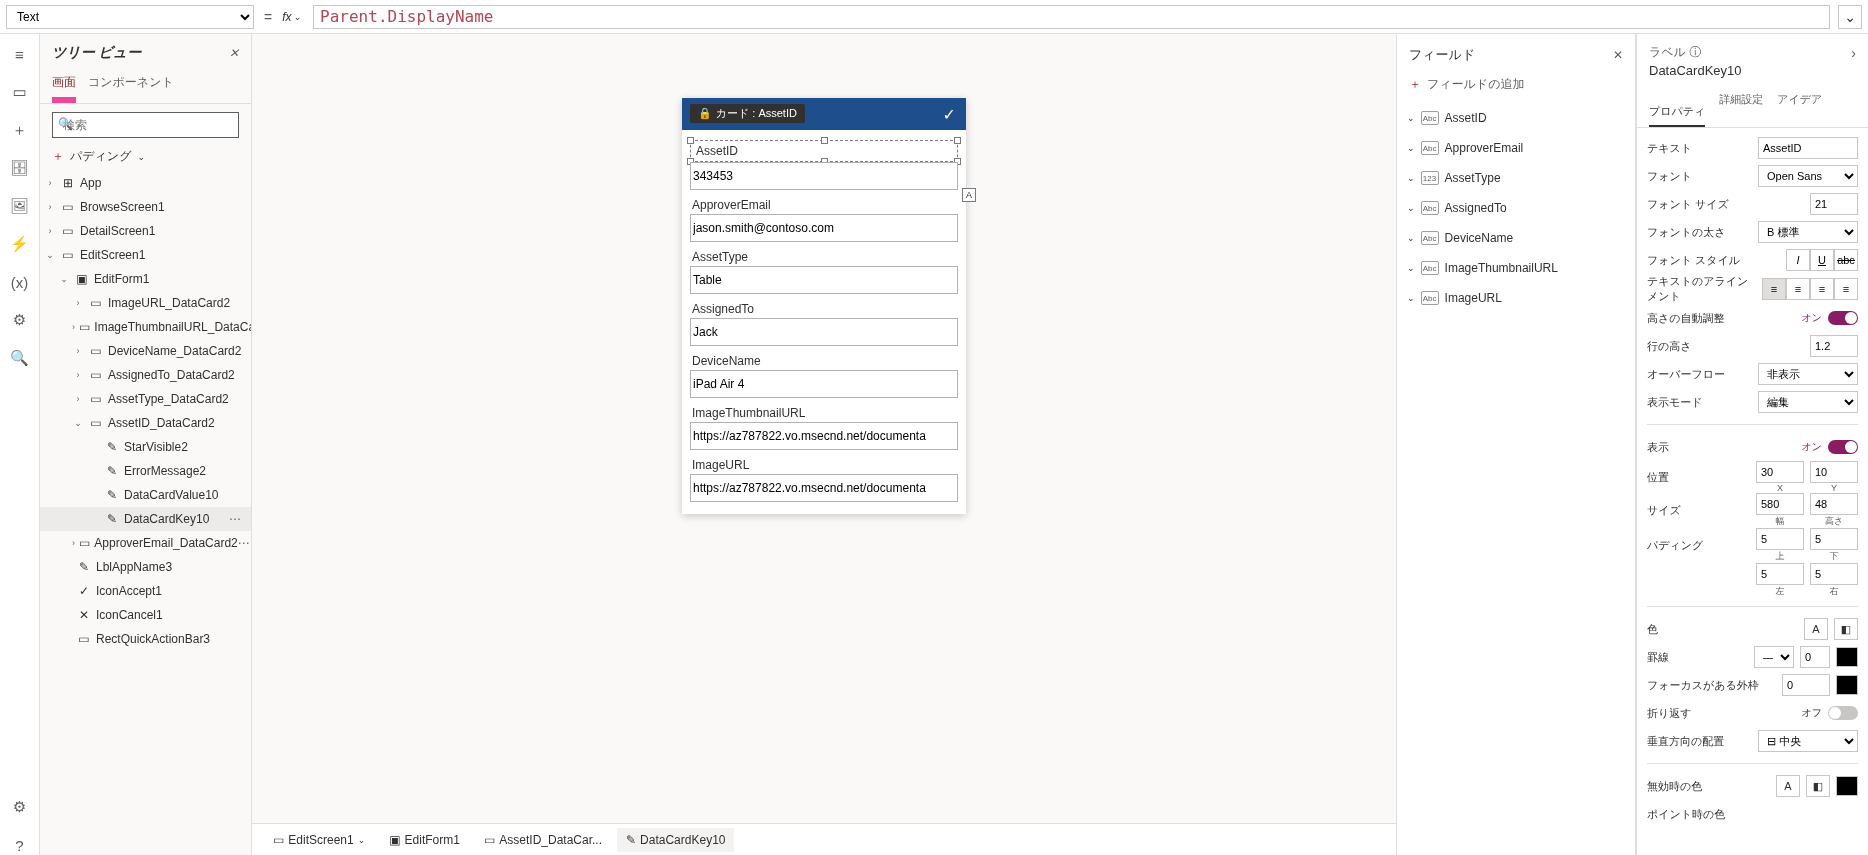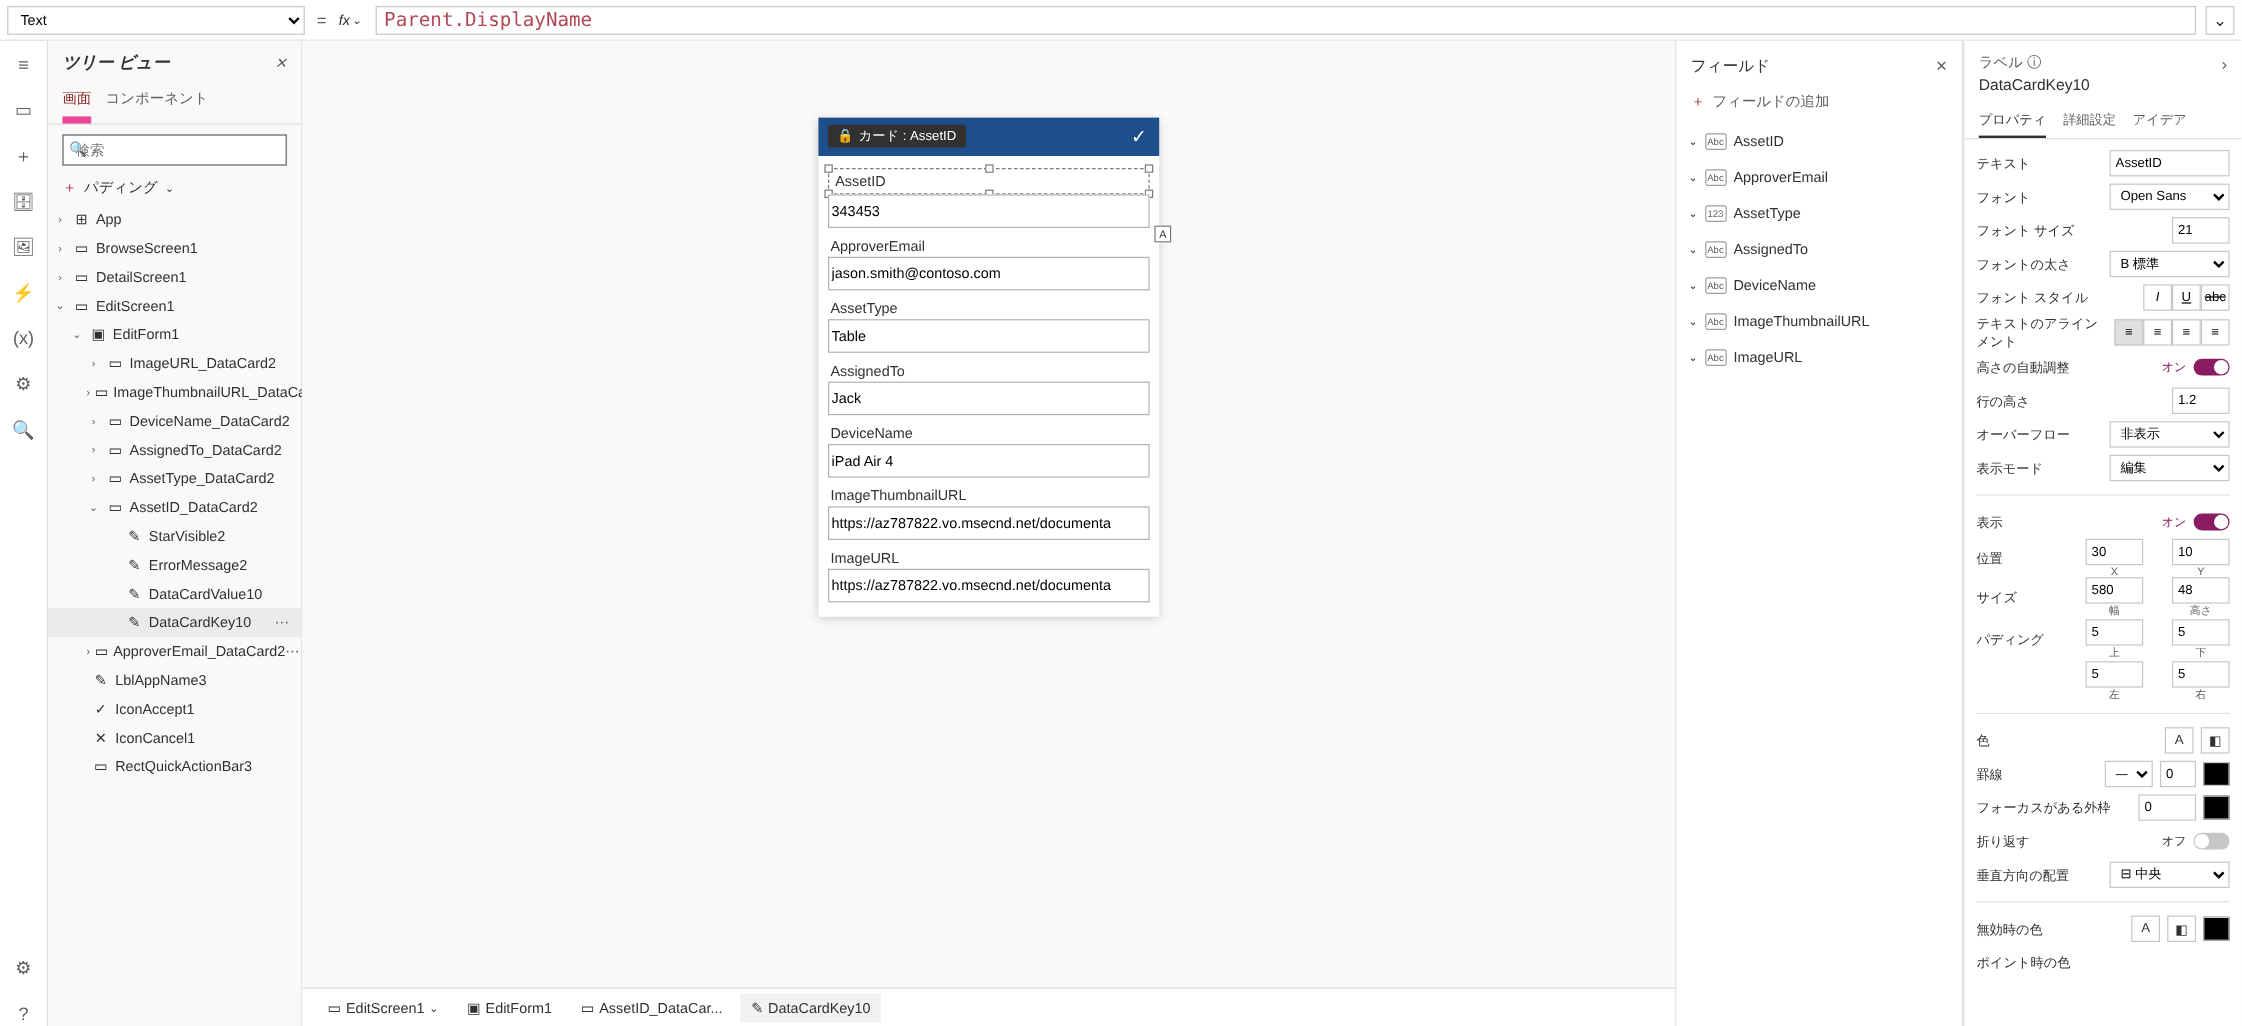--- a/index.html
+++ b/index.html
@@ -65,36 +65,36 @@
 .fp-list{flex:1; overflow:auto;}
 .fp-item{display:flex; align-items:center; height:30px; padding:0 10px; gap:6px; font-size:12px; cursor:pointer;}
 .fp-icon{width:18px;height:14px;border:1px solid #a19f9d;border-radius:2px;font-size:8px;display:flex;align-items:center;justify-content:center;color:#605e5c;}
 
 .props-panel{width:232px; border-left:1px solid #e1dfdd; background:#fff; display:flex; flex-direction:column;}
 .pp-head{padding:10px 12px 2px 12px; display:flex; align-items:center; justify-content:space-between; font-size:12px; color:#605e5c;}
 .pp-head .chev{font-size:14px; color:#605e5c;}
 .pp-name{padding:0 12px 8px 12px; font-size:13px;}
 .pp-tabs{display:flex; gap:14px; padding:0 12px; border-bottom:1px solid #e1dfdd;}
 .pp-tab{font-size:11px; padding:6px 0; cursor:pointer; color:#605e5c;}
-.pp-tab.active{color:#323130; border-bottom:2px solid #323130;}
+.pp-tab.active{color:#323130; border-bottom:2px solid #323130;margin-top:12px;}
 .pp-body{flex:1; overflow:auto; padding:6px 10px;}
 .pp-row{display:flex; align-items:center; min-height:28px; font-size:11px; gap:6px;}
 .pp-label{flex:1; color:#323130;}
 .pp-input{width:100px; height:22px; border:1px solid #c8c6c4; font-size:11px; padding:0 4px;}
 .pp-select{width:100px; height:22px; border:1px solid #c8c6c4; font-size:11px; padding:0 4px; background:#fff;}
 .btn-group{display:flex;}
 .btn-group button{width:24px; height:22px; border:1px solid #c8c6c4; background:#fff; font-size:11px; cursor:pointer;}
 .btn-group button.active{background:#e1dfdd;}
 .toggle{width:30px; height:14px; border-radius:7px; background:#8a1c63; position:relative; display:inline-block;}
 .toggle::after{content:""; position:absolute; right:1px; top:1px; width:12px; height:12px; background:#fff; border-radius:50%;}
 .toggle.off{background:#c8c6c4;}
 .toggle.off::after{left:1px; right:auto;}
 .pp-row .small{width:48px;}
 .pp-sub{font-size:9px; color:#605e5c; text-align:center;}
-.pair{display:flex; gap:24px;}
+.pair{display:flex; gap:6px;}
 .pair > div{display:flex; flex-direction:column; align-items:center;}
 .divider{height:1px;background:#e1dfdd;margin:8px 0;}
 .swatch{width:22px;height:20px;border:1px solid #c8c6c4;background:#000;}
 .icon-box{width:24px;height:22px;border:1px solid #c8c6c4;display:flex;align-items:center;justify-content:center;background:#fff;}
 .more-dots{color:#605e5c;margin-left:auto;margin-right:4px;}
 </style>
 </head>
 <body>
 
 <div class="topbar">

